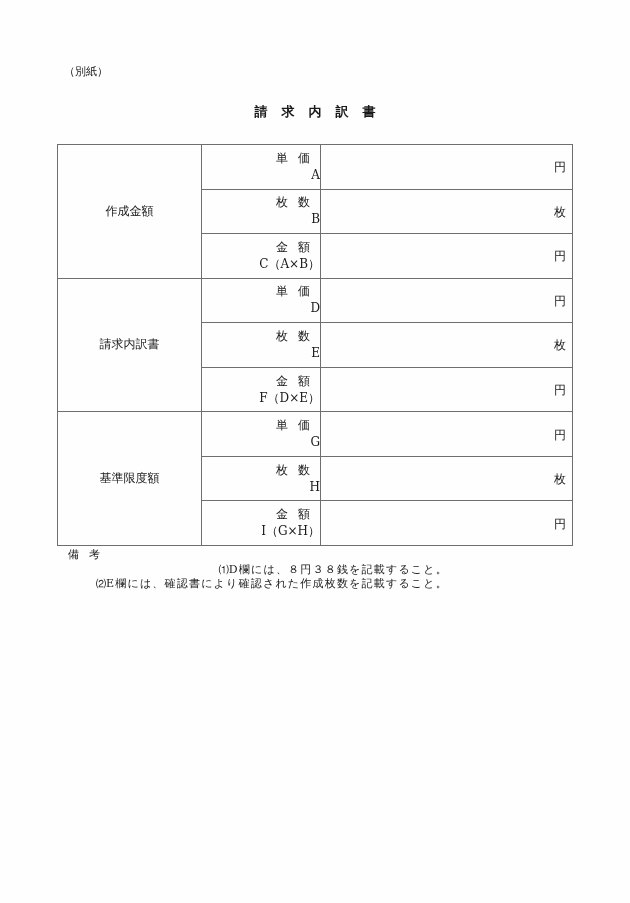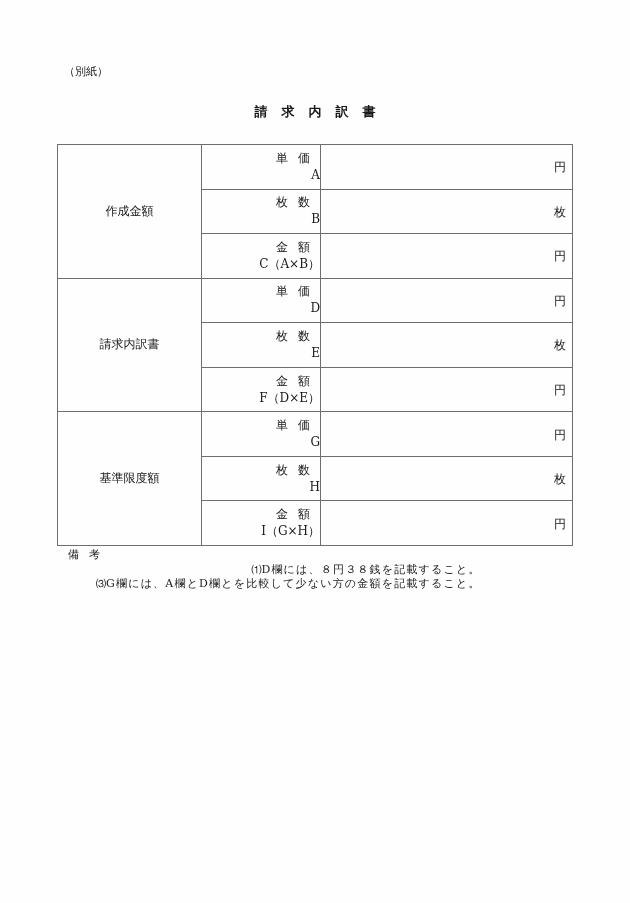--- a/index.html
+++ b/index.html
@@ -121,14 +121,14 @@
           <div>I（G×H）</div>
         </td>
       <td class="value-cell"><span class="unit">円</span></td>
     </tr>
   </tbody>
 </table>
 
 <div class="remarks">
   <div class="remarks-title">備考</div>
   <div class="remark-item"><span class="num">⑴</span><span>D欄には、８円３８銭を記載すること。</span></div>
-  <div class="remark-item"><span class="num">⑶</span><span>G欄には、A欄とD欄とを比較して少ない方の金額を記載すること。</span></div>
+  <div class="remark-item"><span class="num">⑵</span><span>E欄には、確認書により確認された作成枚数を記載すること。</span></div>
 </div>
 
 </body></html>

